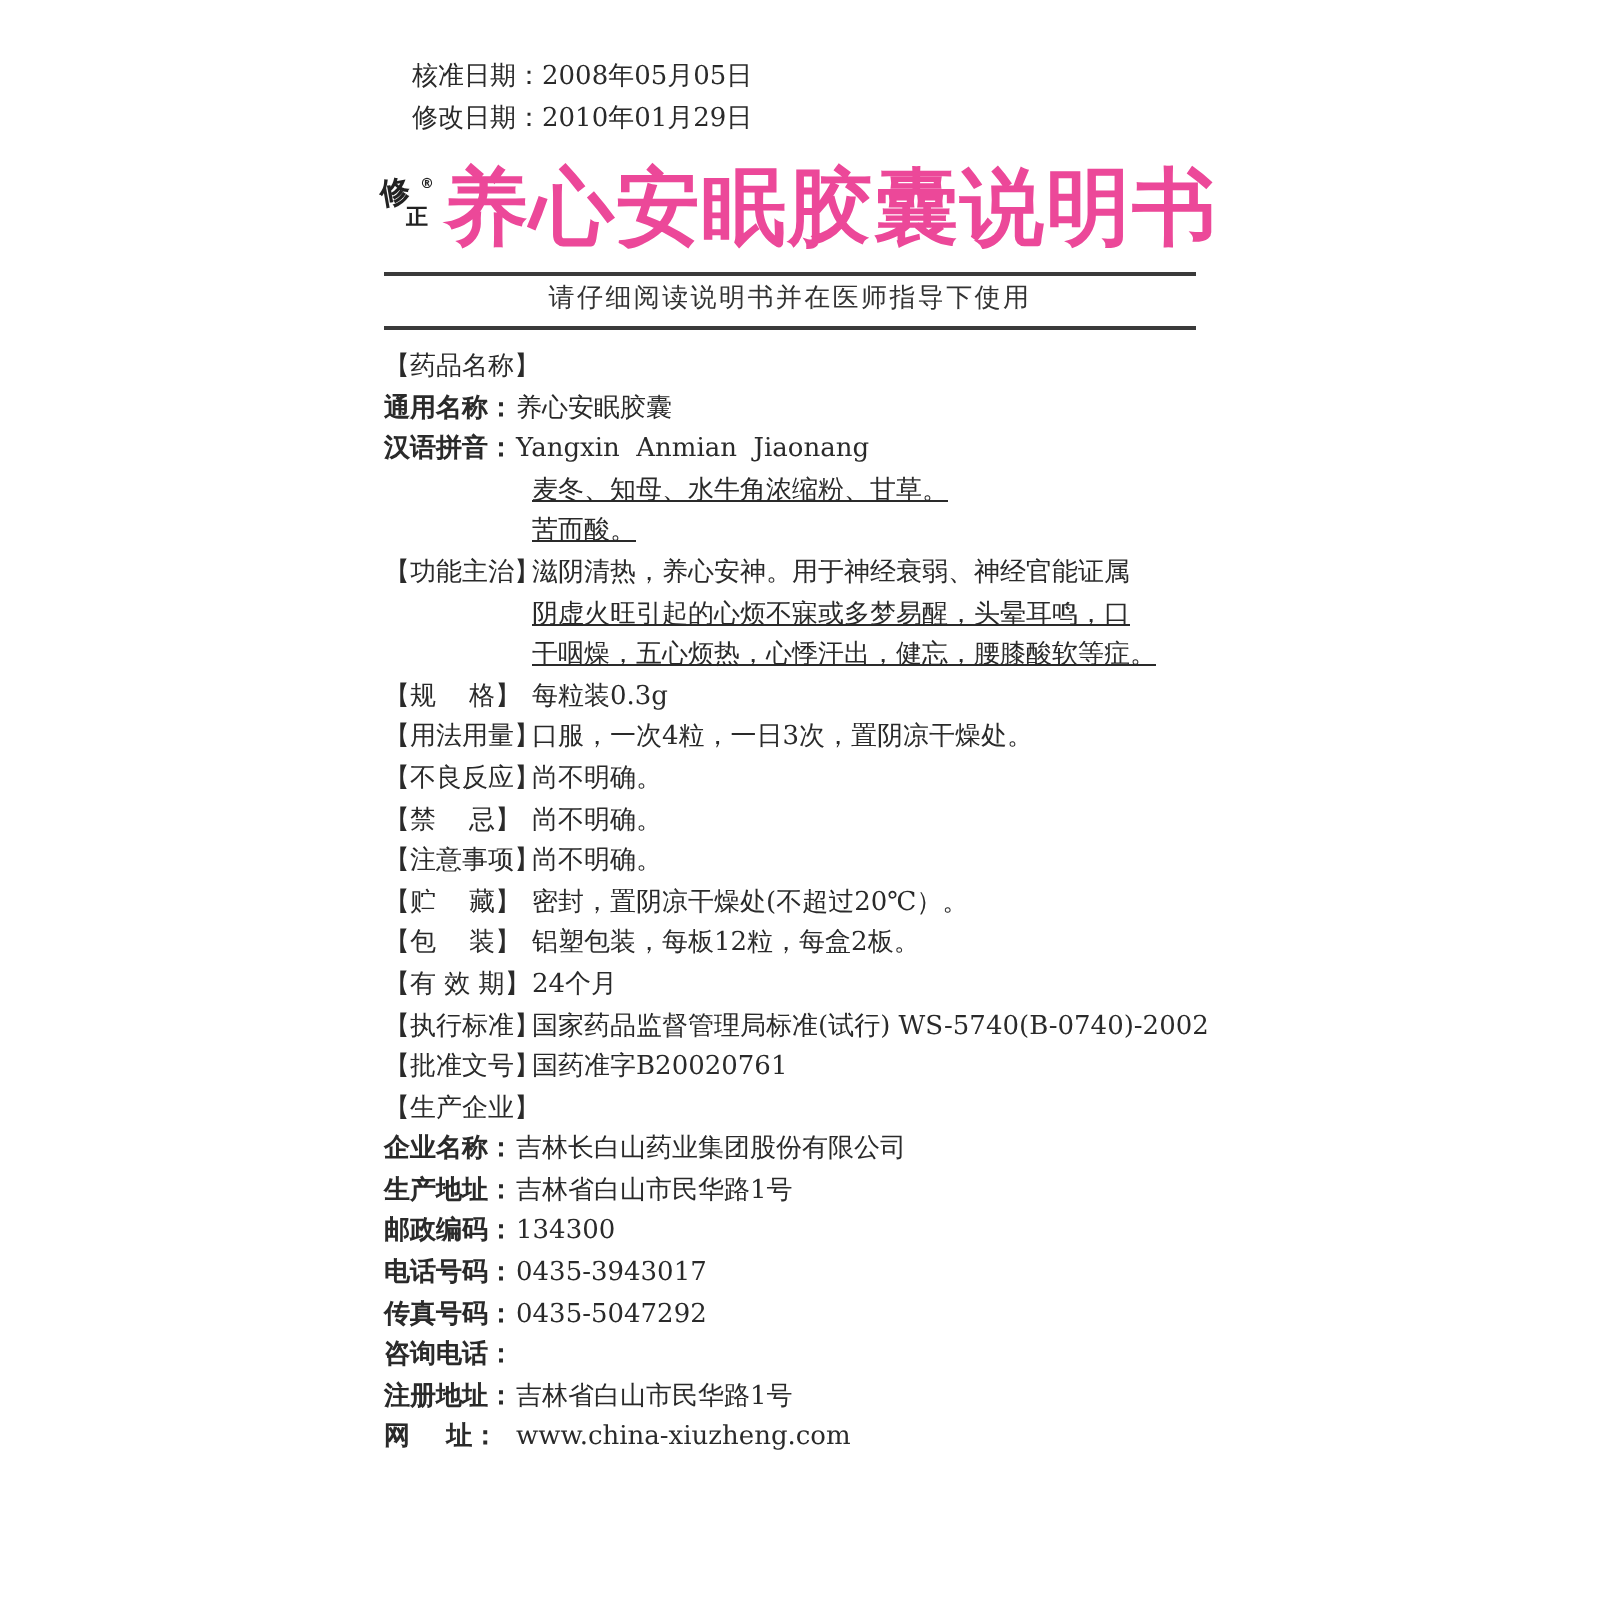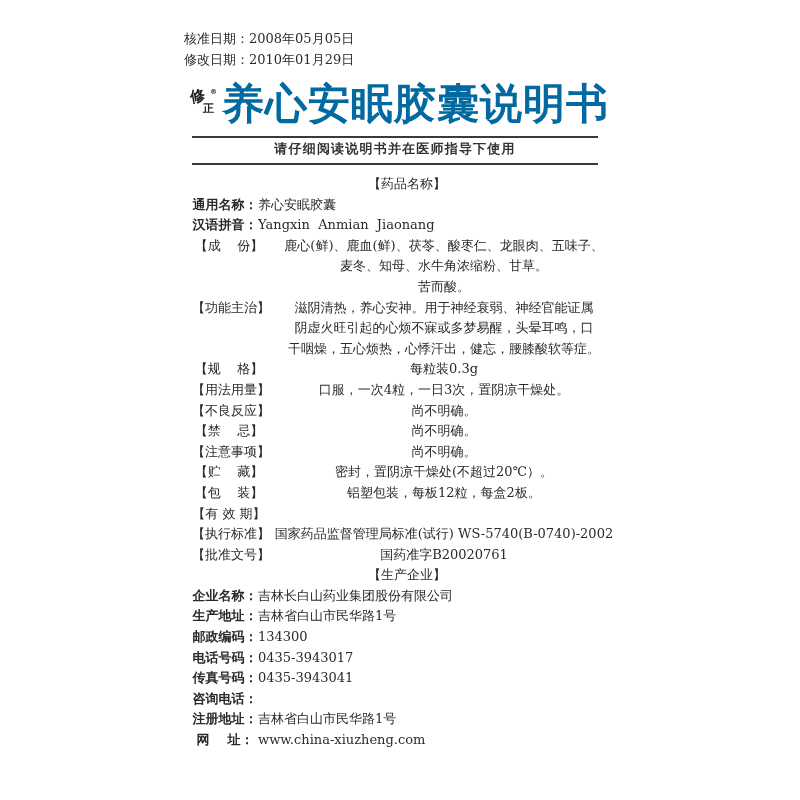--- a/index.html
+++ b/index.html
@@ -4,49 +4,49 @@
 <style>
   html, body { margin: 0; padding: 0; }
   body {
     width: 800px; height: 800px; overflow: hidden;
     background: #ffffff;
     font-family: "DejaVu Serif", "Liberation Serif", serif;
     color: #2a2a2a;
     position: relative;
   }
   .doc { position: absolute; left: 0; top: 0; width: 800px; height: 800px; }
-  .dates { position: absolute; left: 184px; top: 28px; font-size: 13px; line-height: 21px; }
+  .dates { position: absolute; left: 206px; top: 28px; font-size: 13px; line-height: 21px; }
   .dates div { white-space: nowrap; }
   .title-row { position: absolute; left: 190px; top: 76px; height: 56px; display: flex; align-items: center; }
   .logo {
     width: 28px; height: 34px; margin-right: 4px; position: relative;
     font-family: "DejaVu Sans", sans-serif; font-weight: bold; color: #222;
     font-size: 15px; line-height: 15px;
   }
   .logo .reg { position: absolute; left: 20px; top: -2px; font-size: 7px; }
   .logo .g1 { position: absolute; left: 0; top: 2px; transform: rotate(-10deg); }
   .logo .g2 { position: absolute; left: 13px; top: 14px; font-size: 11px; }
   .main-title {
     font-family: "DejaVu Sans", sans-serif; font-weight: bold;
-    font-size: 42px; letter-spacing: 1px; color: #0369a1; white-space: nowrap;
+    font-size: 42px; letter-spacing: 1px; color: #ec4899; white-space: nowrap;
   }
   .rule { position: absolute; left: 192px; width: 406px; height: 2px; background: #3a3a3a; }
   .rule.top { top: 136px; }
   .rule.bottom { top: 163px; }
   .subtitle {
     position: absolute; left: 192px; width: 406px; top: 140px; text-align: center;
-    font-family: "DejaVu Sans", sans-serif; font-weight: bold; font-size: 13px;
+    font-family: "DejaVu Sans", sans-serif; font-weight: normal; font-size: 13px;
     letter-spacing: 1.2px; color: #333;
   }
-  .body { position: absolute; left: 192px; top: 174px; width: 430px; font-size: 13px; line-height: 20.6px; text-align: center; }
+  .body { position: absolute; left: 192px; top: 174px; width: 430px; font-size: 13px; line-height: 20.6px; }
   .row { display: flex; white-space: nowrap; }
   .row .lab { width: 74px; flex: none; white-space: pre; }
   .row .val { flex: 1; white-space: normal; }
   .plain { white-space: nowrap; }
-  .cont { padding-left: 74px; white-space: nowrap; }
+  .cont { padding-left: 74px; white-space: nowrap; text-decoration: underline; }
   .info { display: flex; white-space: nowrap; }
   .info .lab { width: 66px; flex: none; white-space: pre; font-weight: bold; }
 </style>
 </head>
 <body>
 
 <div class="doc">
 
   <div class="dates">
     <div>
@@ -75,24 +75,20 @@
 
     <div class="info">
       <span class="lab">通用名称：</span>
       <span>养心安眠胶囊</span>
     </div>
     <div class="info">
       <span class="lab">汉语拼音：</span>
       <span style="white-space:pre">Yangxin  Anmian  Jiaonang</span>
     </div>
 
-    <div class="row">
-      <span class="lab">【成    份】</span>
-      <span class="val">鹿心(鲜)、鹿血(鲜)、茯苓、酸枣仁、龙眼肉、五味子、</span>
-    </div>
     <div class="cont">麦冬、知母、水牛角浓缩粉、甘草。</div>
 
     <div class="cont">苦而酸。</div>
 
     <div class="row">
       <span class="lab">【功能主治】</span>
       <span class="val">滋阴清热，养心安神。用于神经衰弱、神经官能证属</span>
     </div>
     <div class="cont">阴虚火旺引起的心烦不寐或多梦易醒，头晕耳鸣，口</div>
     <div class="cont">干咽燥，五心烦热，心悸汗出，健忘，腰膝酸软等症。</div>
@@ -120,20 +116,21 @@
     <div class="row">
       <span class="lab">【贮    藏】</span>
       <span class="val">密封，置阴凉干燥处(不超过20℃）。</span>
     </div>
     <div class="row">
       <span class="lab">【包    装】</span>
       <span class="val">铝塑包装，每板12粒，每盒2板。</span>
     </div>
     <div class="row">
       <span class="lab">【有 效 期】</span>
+      <span class="val">24个月</span>
     </div>
     <div class="row">
       <span class="lab">【执行标准】</span>
       <span class="val" style="white-space:nowrap">国家药品监督管理局标准(试行) WS-5740(B-0740)-2002</span>
     </div>
     <div class="row">
       <span class="lab">【批准文号】</span>
       <span class="val">国药准字B20020761</span>
     </div>
 
@@ -150,21 +147,21 @@
     <div class="info">
       <span class="lab">邮政编码：</span>
       <span>134300</span>
     </div>
     <div class="info">
       <span class="lab">电话号码：</span>
       <span>0435-3943017</span>
     </div>
     <div class="info">
       <span class="lab">传真号码：</span>
-      <span>0435-3943041</span>
+      <span>0435-5047292</span>
     </div>
     <div class="info">
       <span class="lab">咨询电话：</span>
     </div>
     <div class="info">
       <span class="lab">注册地址：</span>
       <span>吉林省白山市民华路1号</span>
     </div>
     <div class="info">
       <span class="lab">网    址：</span>

